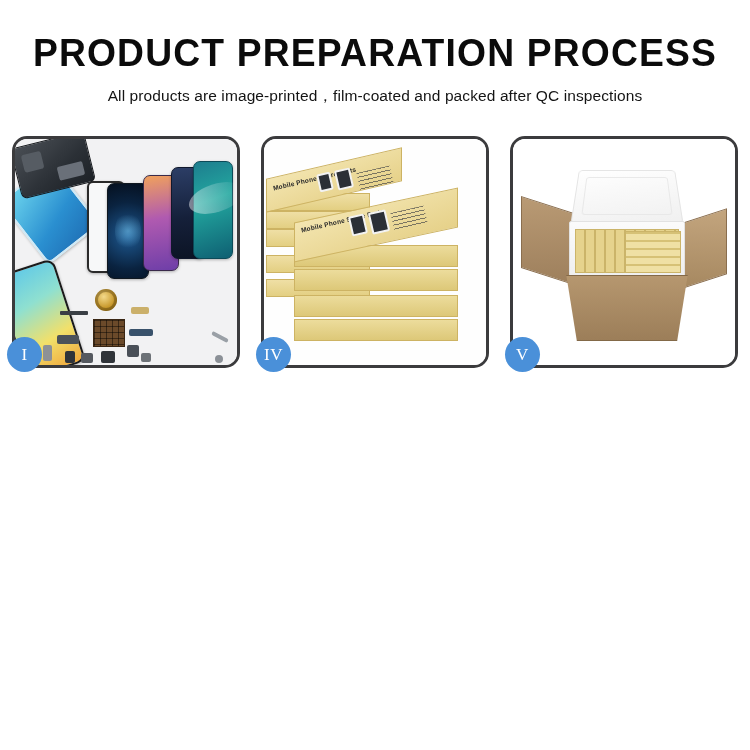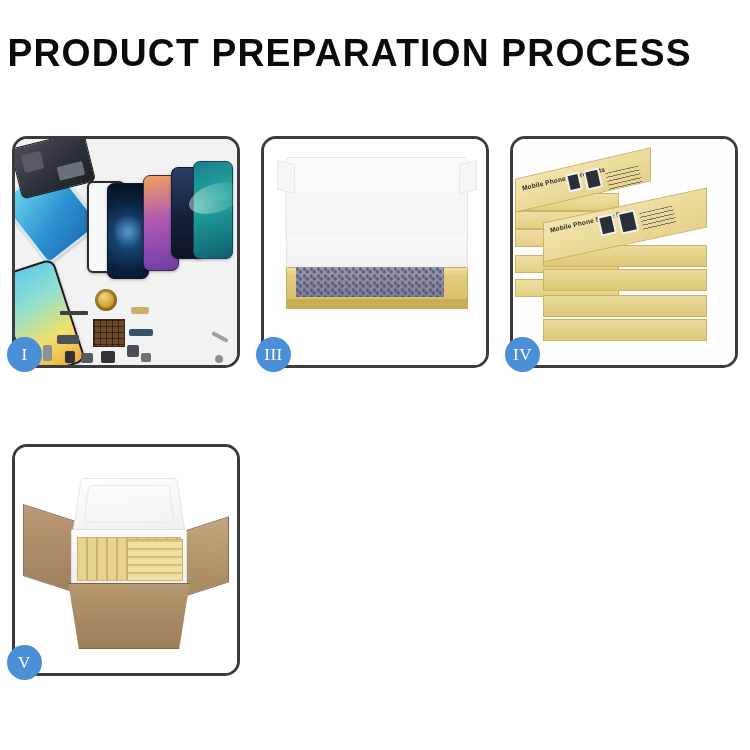--- a/index.html
+++ b/index.html
@@ -13,21 +13,21 @@
   }
 
   .page {
     position: relative;
     width: 750px;
     height: 750px;
     background: #ffffff;
   }
 
   
-  .header { padding-top: 34px; text-align: left; }
+  .header { padding-top: 34px; text-align: center; }
 
   .title {
     font-family: "Liberation Sans", sans-serif;
     font-size: 38px;
     font-weight: bold;
     letter-spacing: 1.2px;
     color: #0b0b0b;
     line-height: 1;
     transform: scaleX(0.98);
   }
@@ -404,20 +404,21 @@
     background: rgba(130,105,70,.45); transform: skewY(22deg);
   }
 </style>
 </head>
 <body>
 
 <div class="page">
 
   <div class="header">
     <div class="title">PRODUCT PREPARATION PROCESS</div>
+    <div class="subtitle">All products are image-printed，film-coated and packed after QC inspections</div>
   </div>
 
   <div class="grid">
 
     <div class="panel">
       <div class="photo p1">
         <div class="ph ph-a"></div>
         <div class="ph ph-b"></div>
         <div class="ph ph-c"></div>
         <div class="ph ph-d"></div>
@@ -437,30 +438,20 @@
         <div class="prt c8"></div>
         <div class="prt c9"></div>
         <div class="prt c10"></div>
         <div class="prt c11"></div>
         <div class="prt c12"></div>
       </div>
       <div class="badge">I</div>
     </div>
 
 
-    <div class="panel">
-      <div class="photo p3">
-        <div class="box3-lid"></div>
-        <div class="foam3"></div>
-        <div class="tray3"></div>
-        <div class="grit3"></div>
-        <div class="tray3-side"></div>
-      </div>
-      <div class="badge">III</div>
-    </div>
 
     <div class="panel">
       <div class="photo p4">
         <div class="stack">
           <div class="kbox col-a"></div>
           <div class="kbox col-a2"></div>
           <div class="kbox col-a3"></div>
           <div class="kbox col-a4"></div>
           <div class="kbox col-a5"></div>
 

